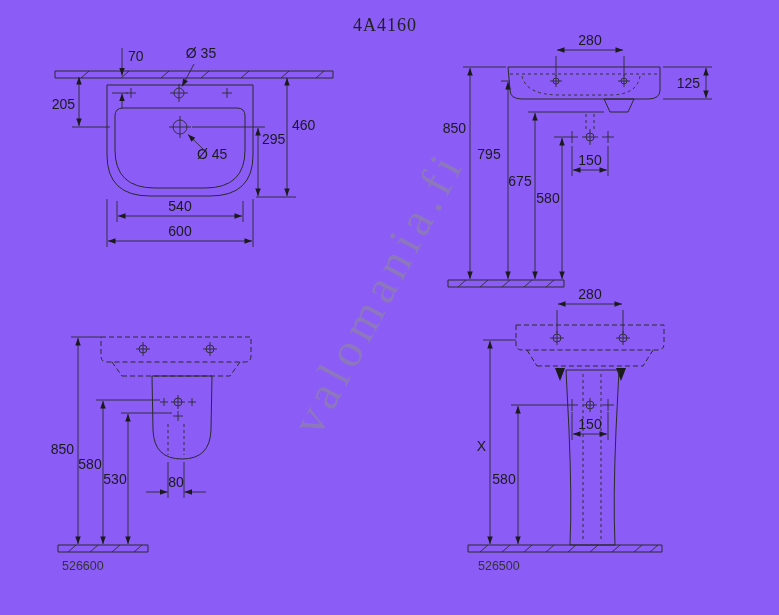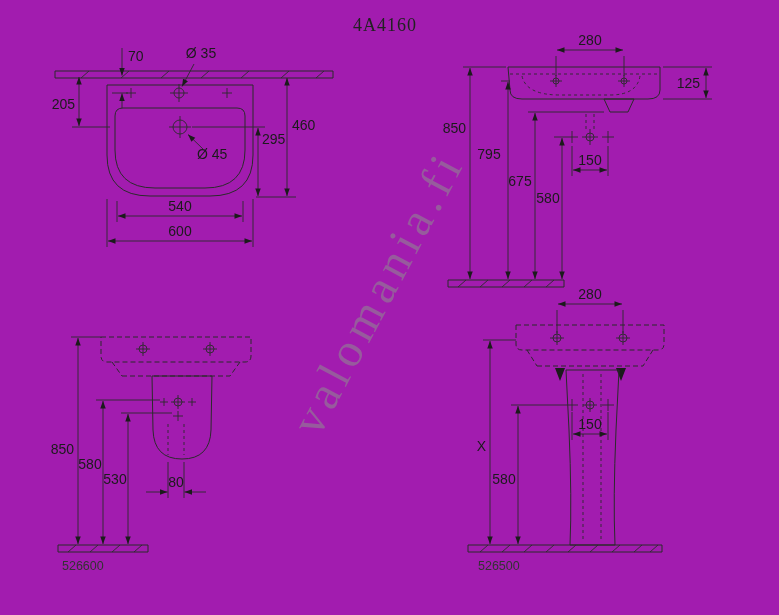--- a/index.html
+++ b/index.html
@@ -1,16 +1,16 @@
 <!DOCTYPE html>
 <html><head>
 <meta charset="utf-8">
 <style>
   html,body{margin:0;padding:0;background:#ffffff;}
-  .canvas{position:relative;width:779px;height:615px;background:#a21caf;overflow:hidden;}
+  .canvas{position:relative;width:779px;height:615px;background:#8b5cf6;overflow:hidden;}
   svg{display:block;}
   svg text{font-family:"Liberation Sans",sans-serif;font-size:14px;fill:#1b1b1b;}
   .title-text{font-family:"Liberation Serif",serif;font-size:18px;letter-spacing:1px;fill:#222;}
   .code-text{font-size:12.5px;fill:#333;}
   .wm{font-family:"Liberation Serif",serif;font-size:48px;letter-spacing:6px;fill:#8f8f8f;opacity:.55;}
   .ln{stroke:#2b2b2b;stroke-width:1;fill:none;}
   .lt{stroke:#2b2b2b;stroke-width:.9;fill:none;}
   .dash{stroke:#2b2b2b;stroke-width:1;fill:none;stroke-dasharray:5 3;}
   .dash2{stroke:#2b2b2b;stroke-width:.9;fill:none;stroke-dasharray:3 3;}
   .dim{stroke:#2b2b2b;stroke-width:.9;fill:none;}

